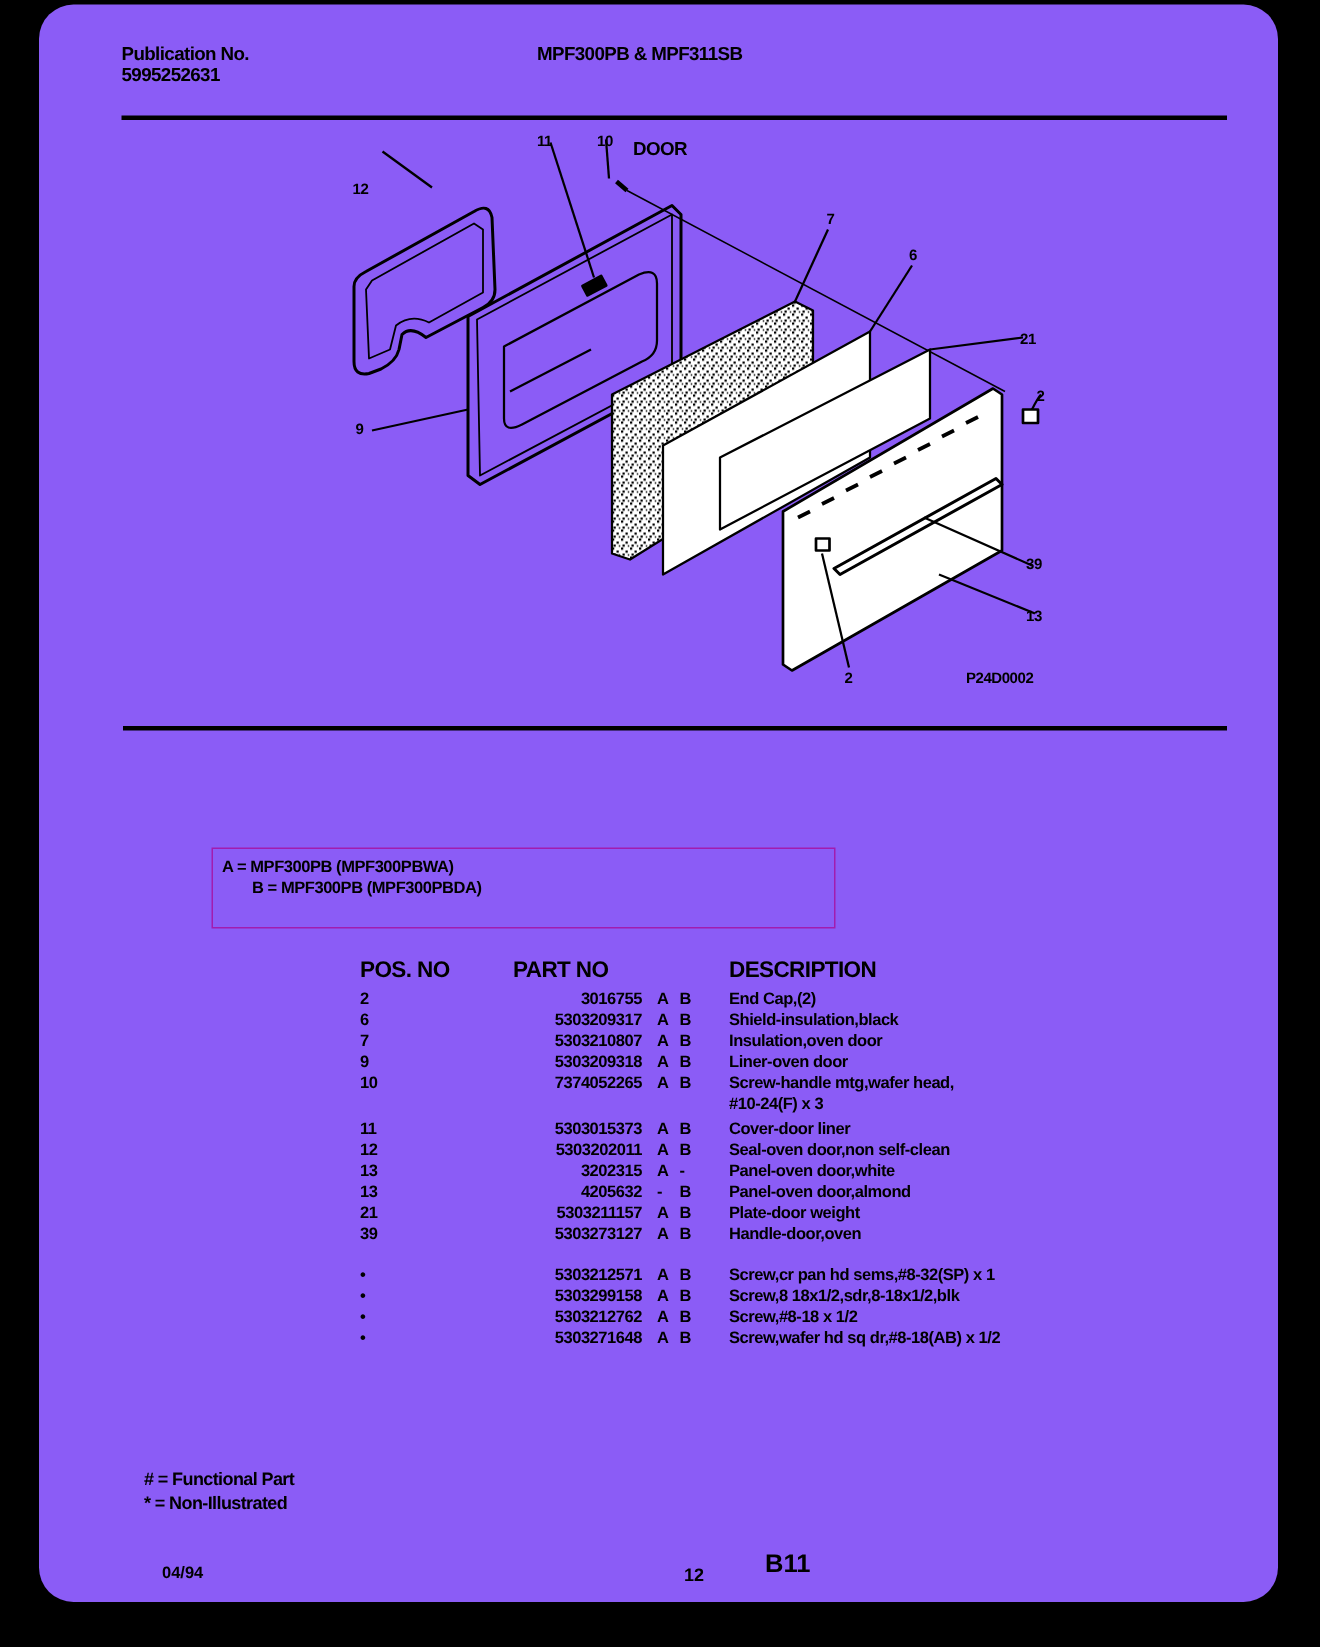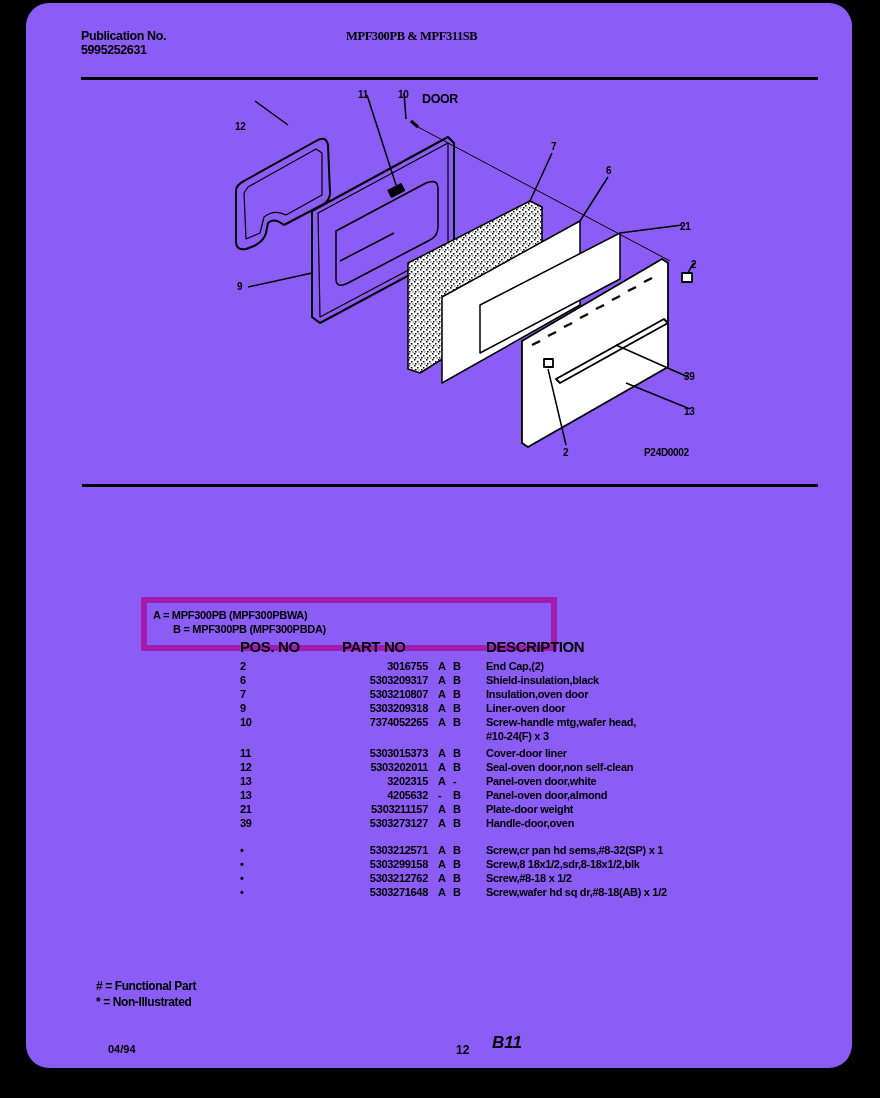--- a/index.html
+++ b/index.html
@@ -12,43 +12,43 @@
     background: #8b5cf6;
     border-radius: 23px;
   }
   .abs { position: absolute; }
   .hdr-text { font-size: 12.5px; font-weight: bold; letter-spacing: -0.4px; line-height: 14px; }
   .rule { position: absolute; background: #000; }
   .diagram { position: absolute; left: 160px; top: 80px; width: 560px; height: 390px; }
   .diagram svg { width: 100%; height: 100%; }
   .callout { position: absolute; font-size: 10px; font-weight: bold; letter-spacing: -0.3px; }
   .model-box {
-    position: absolute; left: 115px; top: 594px; width: 416px; height: 54px;
-    border: 6px solid #a21caf; box-sizing: border-box;
+    position: absolute; left: 115px; top: 562px; width: 416px; height: 54px;
+    border: 1px solid #a21caf; box-sizing: border-box;
   }
   .model-line { position: absolute; left: 6px; font-size: 11px; font-weight: bold; letter-spacing: -0.3px; }
   .parts-table { position: absolute; left: 212px; top: 635px; width: 520px; }
   .th { position: absolute; top: 0; font-size: 15px; font-weight: bold; letter-spacing: -0.4px; }
   .row { position: absolute; left: 0; width: 520px; height: 14px; font-size: 11px; font-weight: bold; letter-spacing: -0.3px; }
   .c-pos { position: absolute; left: 2px; }
   .c-part { position: absolute; right: 330px; text-align: right; }
   .c-a { position: absolute; left: 200px; }
   .c-b { position: absolute; left: 215px; }
   .c-desc { position: absolute; left: 248px; white-space: nowrap; }
   .legend { position: absolute; left: 70px; font-size: 12px; font-weight: bold; letter-spacing: -0.4px; }
   .footer { position: absolute; font-weight: bold; padding-left: 20px; }
 </style>
 </head>
 <body>
 
 <div class="page">
 
   <div class="abs hdr-text" style="left:55px; top:26px;">Publication No.</div>
   <div class="abs hdr-text" style="left:55px; top:40px;">5995252631</div>
-  <div class="abs hdr-text" style="left:320px; top:26px;font-family:Liberation Serif, serif;">MPF300PB &amp; MPF311SB</div>
+  <div class="abs hdr-text" style="left:332px; top:26px;">MPF300PB &amp; MPF311SB</div>
   <div class="abs hdr-text" style="left:396px; top:61px;margin-top:28px;">DOOR</div>
   <div class="rule" style="left:55px; top:74px; width:737px; height:3px;"></div>
 
   <div class="diagram">
     <svg viewBox="0 0 560 390" xmlns="http://www.w3.org/2000/svg">
       <defs>
         <pattern id="speckle" width="6" height="6" patternUnits="userSpaceOnUse">
           <rect width="6" height="6" fill="#fff"></rect>
           <rect x="0" y="0" width="1.5" height="1.5" fill="#000"></rect>
           <rect x="3" y="2" width="1.5" height="1.5" fill="#000"></rect>
@@ -244,14 +244,14 @@
       <span class="c-b">B</span>
       <span class="c-desc">Screw,wafer hd sq dr,#8-18(AB) x 1/2</span>
     </div>
   </div>
 
   <div class="legend" style="top:976px;"># = Functional Part</div>
   <div class="legend" style="top:992px;">* = Non-Illustrated</div>
 
   <div class="footer" style="left:62px; top:1040px; font-size:11px;">04/94</div>
   <div class="footer" style="left:410px; top:1040px; font-size:12px;">12</div>
-  <div class="footer" style="left:446px; top:1030px; font-size:17px;font-style:italic;">B11</div>
+  <div class="footer" style="left:464px; top:1030px; font-size:17px;">B11</div>
 </div>
 
 </body></html>

